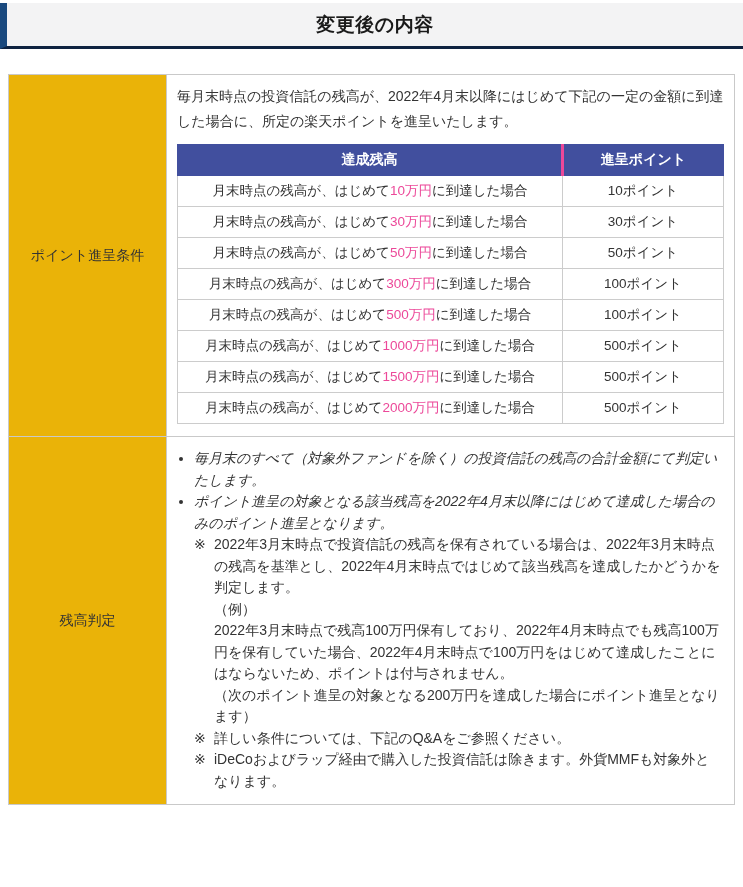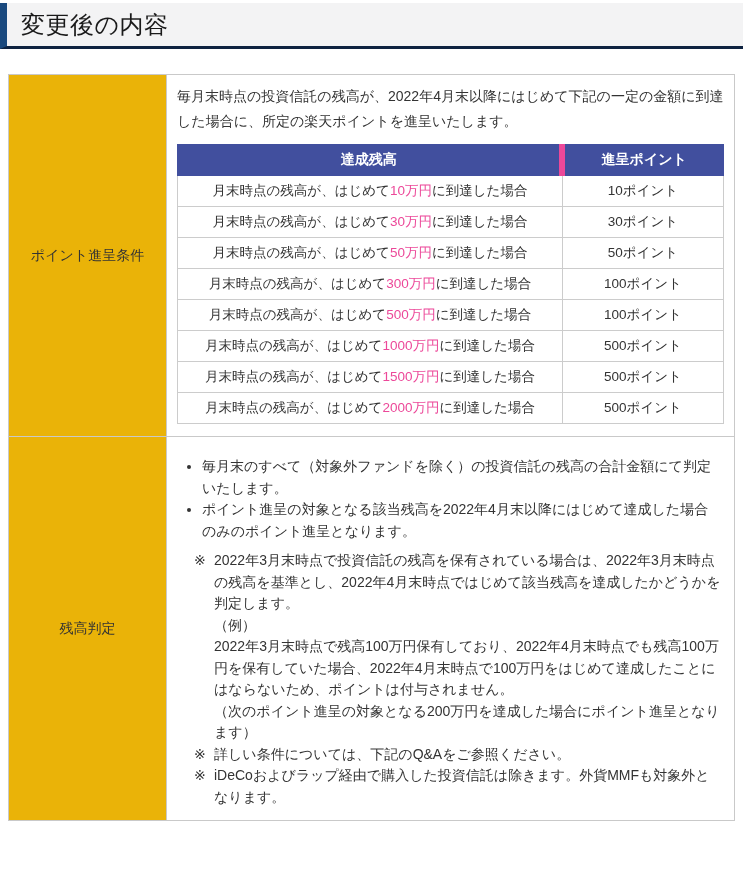--- a/index.html
+++ b/index.html
@@ -15,25 +15,26 @@
   
   .page-header {
     margin-top: 3px;
     background: #f3f3f4;
     border-left: 7px solid #1a497e;
     border-bottom: 3px solid #0e2240;
     padding: 9px 14px 8px 14px;
   }
   .page-header h1 {
     margin: 0;
-    font-size: 24px;
+    font-size: 19px;
     line-height: 26px;
-    font-weight: normal;
+    font-weight: bold;
     color: #1a1a1a;
     letter-spacing: 0.5px;
+    text-align: center;
   }
   
   .main-table {
     margin: 25px 8px 0 8px;
     width: 727px;
     border-collapse: collapse;
     table-layout: fixed;
   }
   .main-table > tbody > tr > th.row-label {
     width: 145px;
@@ -66,39 +67,40 @@
   .inner-table th {
     background: #414f9e;
     color: #ffffff;
     font-weight: bold;
     font-size: 14px;
     text-align: center;
     padding: 6px 8px;
     border: 1px solid #414f9e;
     height: 18px;
   }
-  .inner-table th + th { border-left: 6px solid #ec4899; }
+  .inner-table th + th { border-left: 3px solid #ec4899; }
   .inner-table col.col-condition { width: 70.5%; }
   .inner-table col.col-points { width: 29.5%; }
   .inner-table td {
     border: 1px solid #cccccc;
     text-align: center;
     font-size: 13.5px;
     padding: 6px 4px;
     height: 18px;
     color: #333333;
     background: #ffffff;
   }
   .hl { color: #ec4899; }
   
   .judge-content { padding-top: 11px !important; }
   .bullet-list {
-    margin: 8px;
+    margin: 0;
     padding-left: 17px;
     line-height: 21.5px;
+    font-style: italic;
   }
   .bullet-list li { margin: 0; }
   .notes { margin-left: 17px; }
   .note { display: flex; line-height: 21.5px; }
   .note-marker {
     flex: 0 0 20px;
     text-align: left;
   }
   .note-body { flex: 1; }
 </style>

